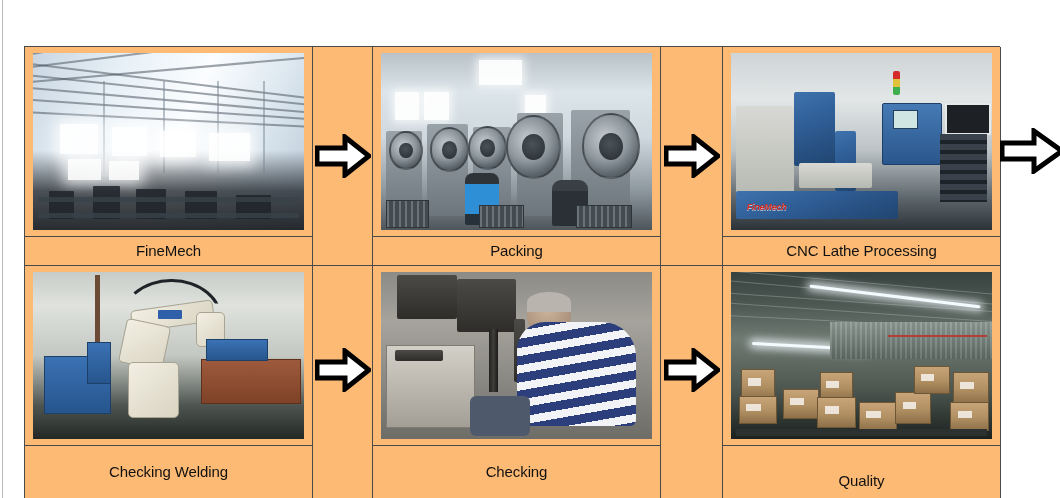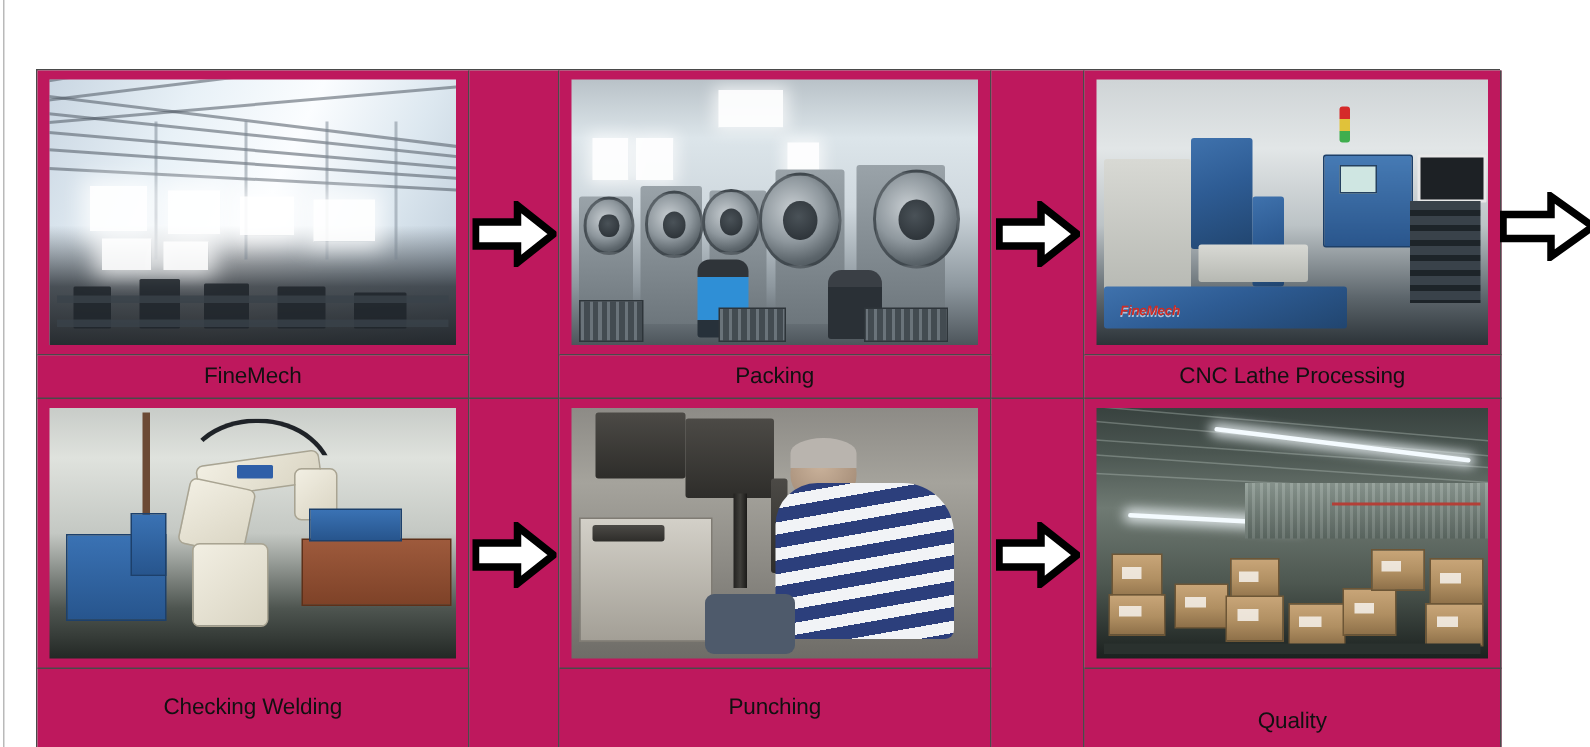--- a/index.html
+++ b/index.html
@@ -72,21 +72,21 @@
   #row-1 { top: 0; height: 219px; }
   #row-1-labels { top: 190px; }
   #row-2 { top: 219px; height: 233px; }
 
   .cell {
     position: absolute;
     top: 0;
     box-sizing: border-box;
     border-right: 1px solid #4a4a4a;
     border-bottom: 1px solid #4a4a4a;
-    background: #be185d;
+    background: #fdba74;
     overflow: hidden;
   }
   
   .col-img-1   { left: 0;   width: 288px; }
   .col-arrow-1 { left: 288px; width: 60px; }
   .col-img-2   { left: 348px; width: 288px; }
   .col-arrow-2 { left: 636px; width: 62px; }
   .col-img-3   { left: 698px; width: 278px; border-right: 1px solid #4a4a4a; }
 
   .img-cell   { height: 190px; padding: 6px 8px; }
@@ -591,21 +591,21 @@
         </div>
       </div>
     </div>
 
     <div class="trow" style="top:399px;">
       <div class="cell col-img-1 label-cell-2">
         <span class="label-text">Checking Welding</span>
       </div>
       <div class="cell col-arrow-1 label-cell-2"></div>
       <div class="cell col-img-2 label-cell-2">
-        <span class="label-text">Punching</span>
+        <span class="label-text">Checking</span>
       </div>
       <div class="cell col-arrow-2 label-cell-2"></div>
       <div class="cell col-img-3 label-cell-2">
         <span class="label-text">
           <br>
           <span>Quality</span>
         </span>
       </div>
     </div>
 

